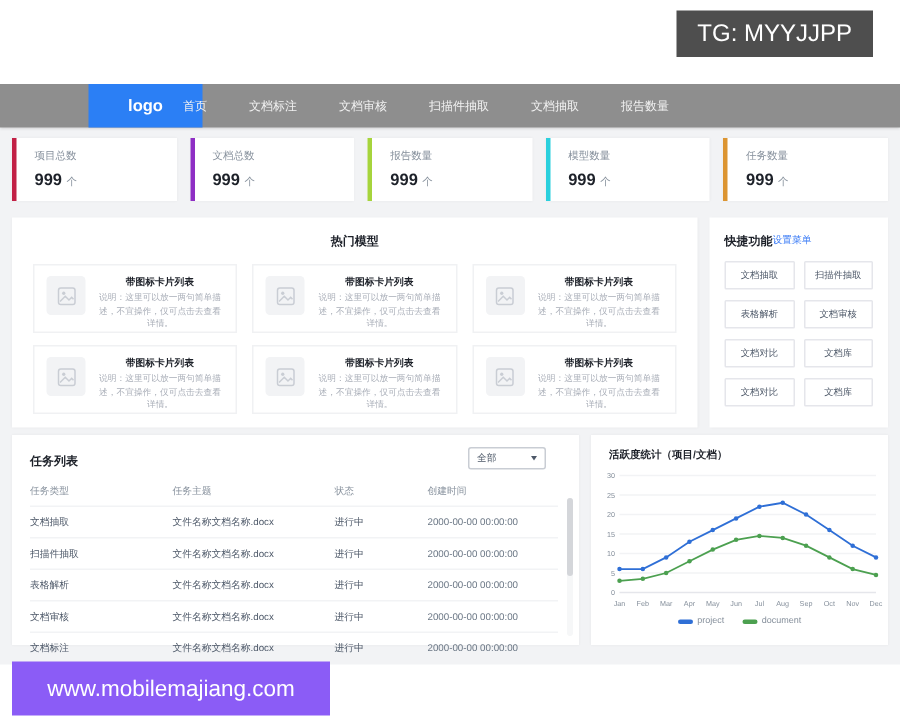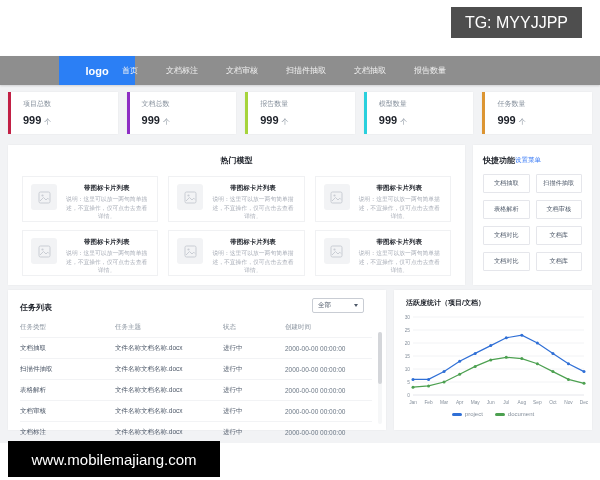--- a/index.html
+++ b/index.html
@@ -84,21 +84,21 @@
   .activity-chart { position:absolute; top:205px; left:394px; width:198px; height:140px; }
   .ac-title { padding:8px 12px 0; font-size:7px; font-weight:bold; color:#1d2129; }
   .ac-svg { display:block; margin:1px 2px 0; }
   .legend { display:flex; justify-content:center; align-items:center; gap:12px; }
   .legend-item { display:flex; align-items:center; gap:3px; font-size:6px; color:#86909c;
                  cursor:pointer; }
   .legend-marker { width:10px; height:3px; border-radius:2px; background:#999; }
 
   
   .site-box { position:absolute; left:8px; top:441px; width:212px; height:36px;
-              background:#000000; color:#fff; font-size:15px; display:flex;
+              background:#8b5cf6; color:#fff; font-size:15px; display:flex;
               align-items:center; justify-content:center; z-index:20; }
 </style>
 </head>
 <body>
 
 <div class="page">
 
   <div class="tg-box">TG: MYYJJPP</div>
 
   <div class="navbar">

